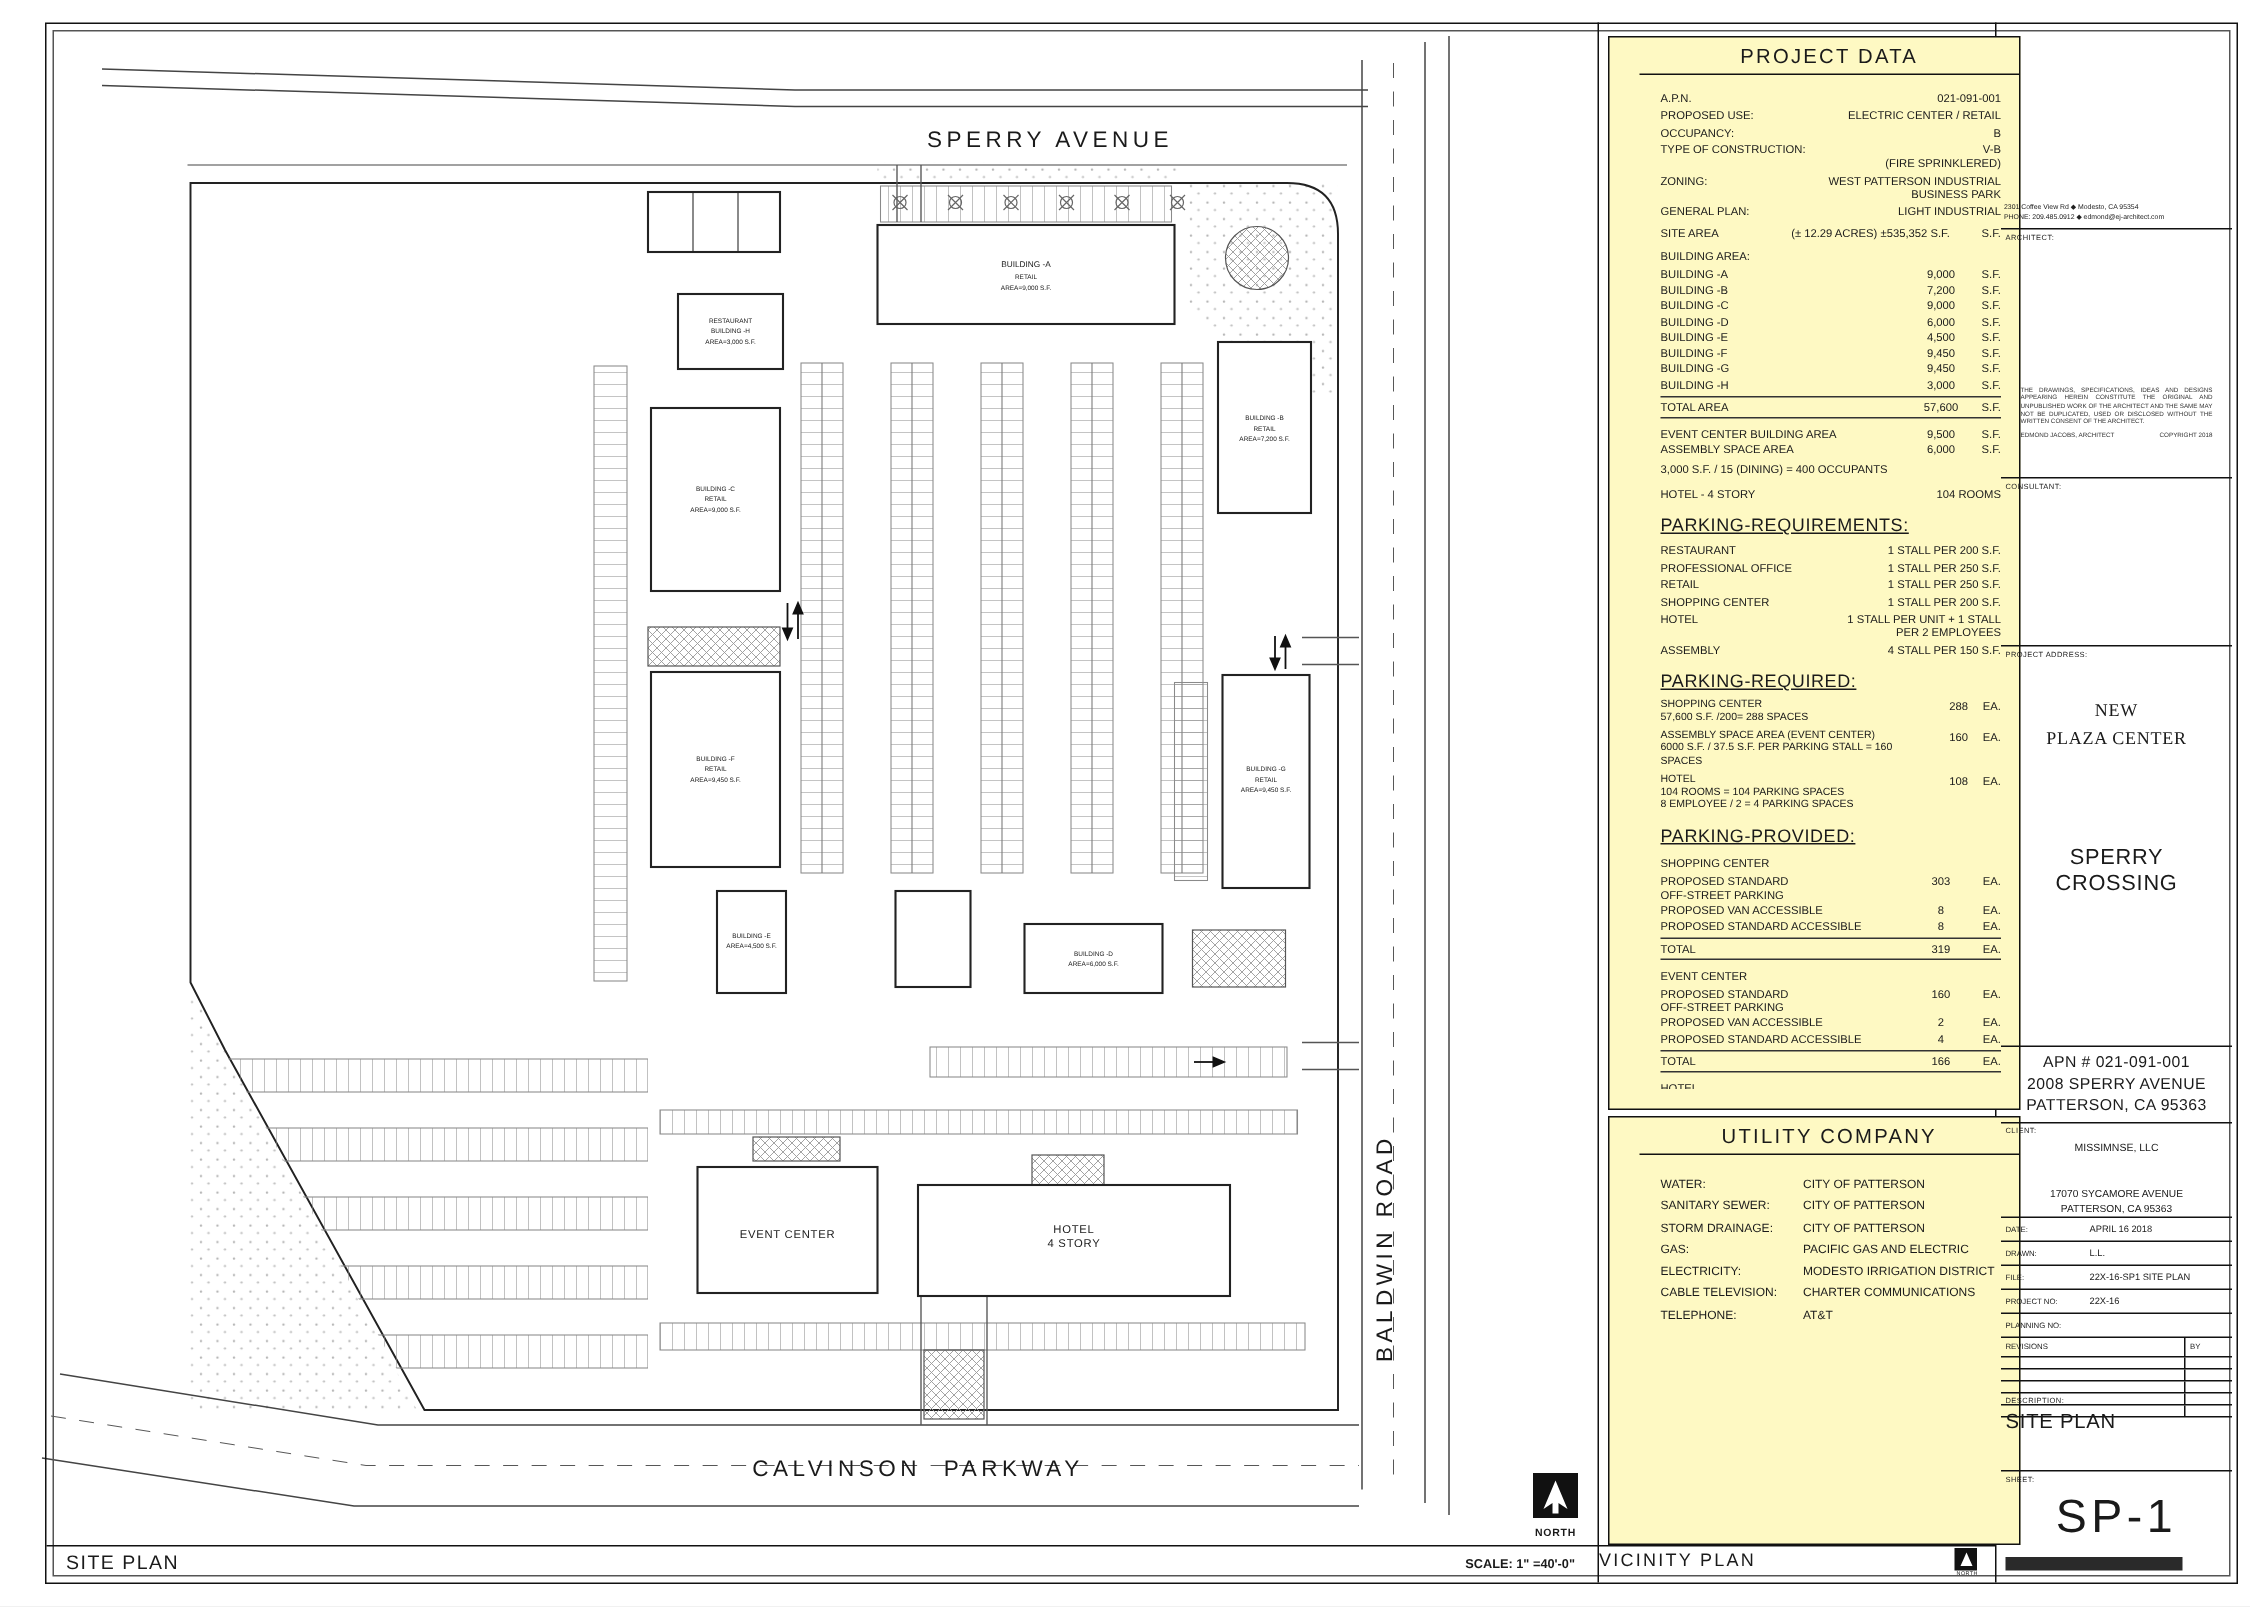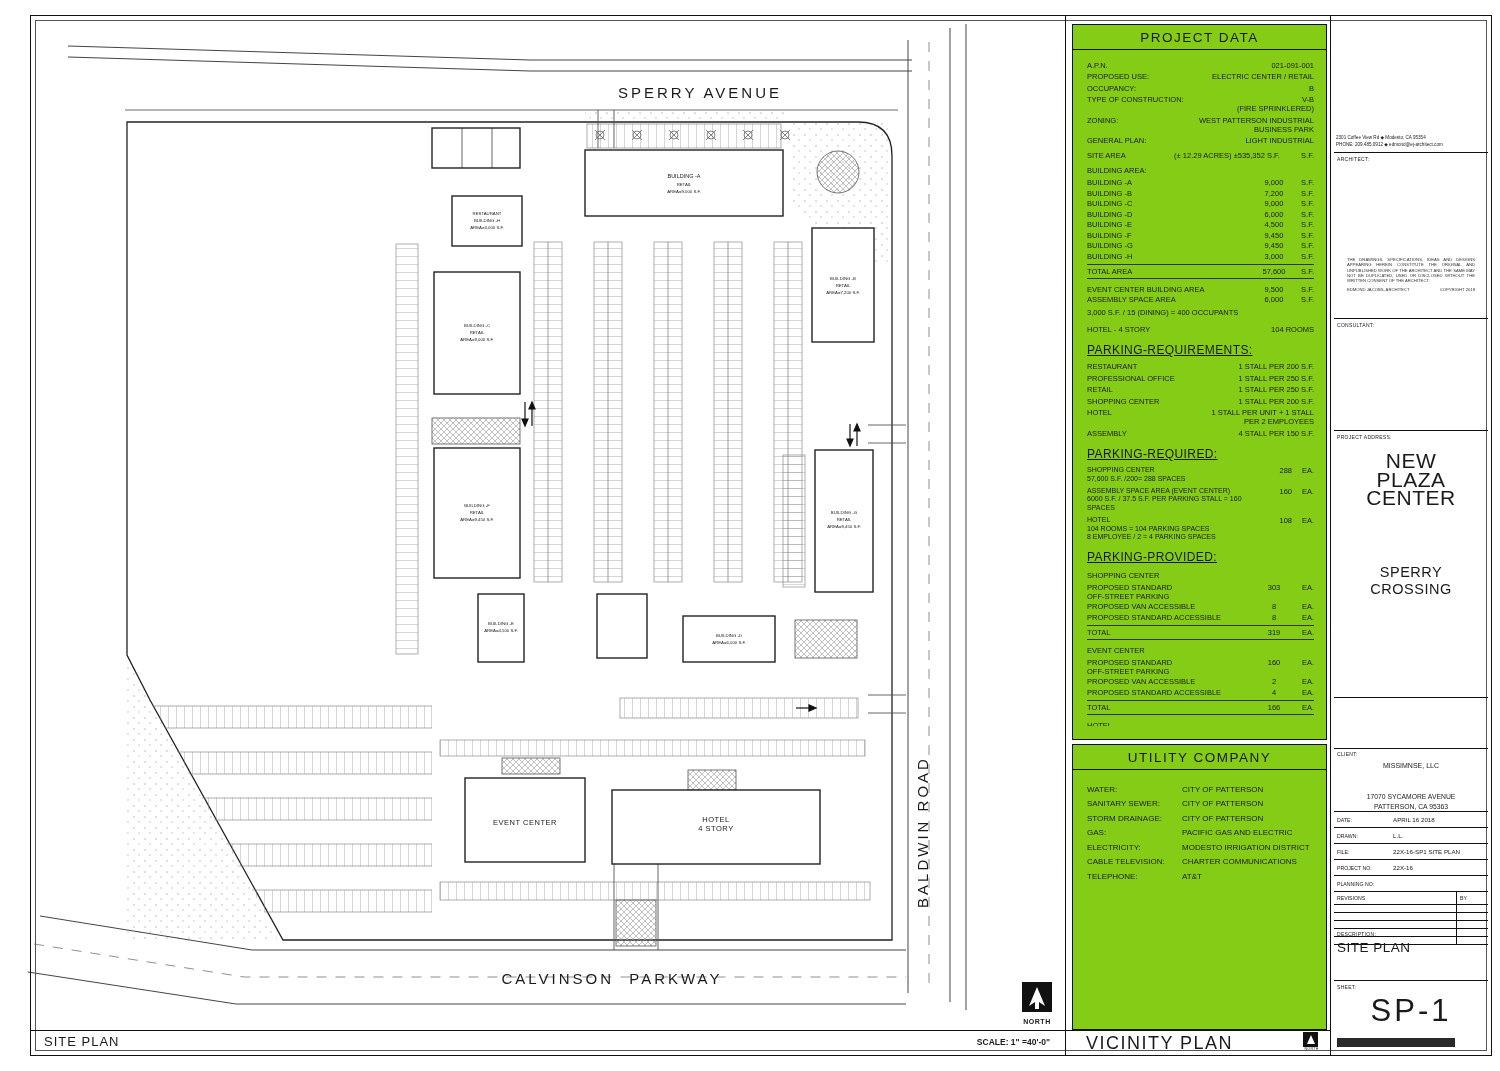--- a/index.html
+++ b/index.html
@@ -5,21 +5,21 @@
   html,body{margin:0;padding:0;background:#e8e8e8;}
   #page{position:relative;width:1500px;height:1071px;background:#fff;
         font-family:"Liberation Sans",sans-serif;color:#1a1a1a;overflow:hidden;}
   .abs{position:absolute;}
   
   .frame-outer{left:30px;top:15px;width:1460px;height:1039px;border:1.6px solid #111;}
   .frame-inner{left:35px;top:20px;width:1450px;height:1029px;border:0.8px solid #555;}
   .vdiv{border-left:1.4px solid #111;top:15px;height:1040px;}
   .strip-line{left:31px;top:1030px;width:1299px;border-top:1.4px solid #111;}
   
-  .panel{border:1.5px solid #111;background:#84cc16;}
+  .panel{border:1.5px solid #111;background:#fef9c3;padding-left:20px;}
   .panel-hd{border-bottom:1.6px solid #111;text-align:center;font-size:13.5px;
             letter-spacing:1.5px;padding:5px 0 4px;}
   .pd-body{padding:8px 12px 0 14px;font-size:7.5px;line-height:1.2;overflow:hidden;height:668px;}
   .kv{display:flex;justify-content:space-between;margin:2.5px 0;}
   .kv .v{text-align:right;white-space:pre-line;}
   .kv3{display:flex;margin:1.5px 0;}
   .kv3 .l{flex:1;white-space:pre-line;}
   .kv3 .v{width:36px;text-align:center;}
   .kv3 .u{width:22px;text-align:right;}
   .sec{font-size:12px;letter-spacing:.4px;text-decoration:underline;margin:9px 0 5px;}
@@ -28,21 +28,21 @@
   .prq{display:flex;margin:4px 0;}
   .prq .d{flex:1;white-space:pre-line;font-size:7px;}
   .prq .v{width:30px;text-align:right;}
   .prq .u{width:22px;text-align:right;}
   .ut-body{padding:10px 10px 0 14px;font-size:8px;line-height:1.25;}
   .urow{display:flex;margin:4.5px 0;}
   .urow .l{width:95px;}
   
   .bs-site{left:44px;top:1034px;font-size:13px;letter-spacing:1px;}
   .bs-scale{left:850px;top:1037px;width:200px;text-align:right;font-size:8.5px;font-weight:bold;}
-  .bs-vic{left:1032px;top:1033px;width:255px;text-align:center;font-size:18px;letter-spacing:1.5px;}
+  .bs-vic{left:1066px;top:1033px;width:255px;text-align:left;font-size:12px;letter-spacing:1.5px;}
   .vic-north{left:1303px;top:1032px;width:17px;}
   .vic-north .box{width:15px;height:15px;background:#111;position:relative;}
   .vic-north .tri{position:absolute;left:3.5px;top:2.5px;width:0;height:0;
      border-left:4px solid transparent;border-right:4px solid transparent;border-bottom:9px solid #fff;}
   .vic-north .lbl{font-size:3.6px;text-align:center;letter-spacing:.3px;}
   
   .tb-div{left:1334px;width:154px;border-top:1.8px solid #111;}
   .tb-label{font-size:5px;color:#222;letter-spacing:.3px;}
   .logo-box{left:1337px;top:22px;width:118px;height:86px;background:#0d0d0d;color:#fff;padding:6px 6px 0 6px;box-sizing:border-box;}
   .logo-top{display:flex;align-items:center;gap:5px;}
@@ -559,30 +559,35 @@
     <div class="tb-copy-sig">
       <span>EDMOND JACOBS, ARCHITECT</span>
       <span>COPYRIGHT 2018</span>
     </div>
   </div>
   <div class="abs tb-div" style="top:318px;"></div>
   <div class="abs tb-label" style="left:1337px;top:322px;">CONSULTANT:</div>
 
   <div class="abs tb-div" style="top:430px;"></div>
   <div class="abs tb-label" style="left:1337px;top:434px;">PROJECT ADDRESS:</div>
-  <div class="abs tb-projname" style="top:452px;font-size:21px;line-height:18.5px;letter-spacing:.5px;">
+  <div class="abs tb-projname" style="top:464px;font-size:12px;line-height:18.5px;letter-spacing:.5px;font-family:Liberation Serif, serif;">
     <div>NEW</div>
     <div>PLAZA CENTER</div>
   </div>
   <div class="abs tb-projname" style="top:564px;font-size:14.5px;line-height:16.5px;letter-spacing:.5px;">
     <div>SPERRY</div>
     <div>CROSSING</div>
   </div>
 
   <div class="abs tb-div" style="top:697px;"></div>
+  <div class="abs tb-apn">
+    <div>APN # 021-091-001</div>
+    <div>2008 SPERRY AVENUE</div>
+    <div>PATTERSON, CA  95363</div>
+  </div>
 
   <div class="abs tb-div" style="top:748px;"></div>
   <div class="abs tb-label" style="left:1337px;top:751px;">CLIENT:</div>
   <div class="abs tb-client" style="top:762px;font-size:7px;">MISSIMNSE, LLC</div>
   <div class="abs tb-client" style="top:792px;font-size:6.8px;line-height:9.5px;">
     <div>17070 SYCAMORE AVENUE</div>
     <div>PATTERSON, CA 95363</div>
   </div>
 
   <div class="abs tb-div" style="top:811px;"></div>

